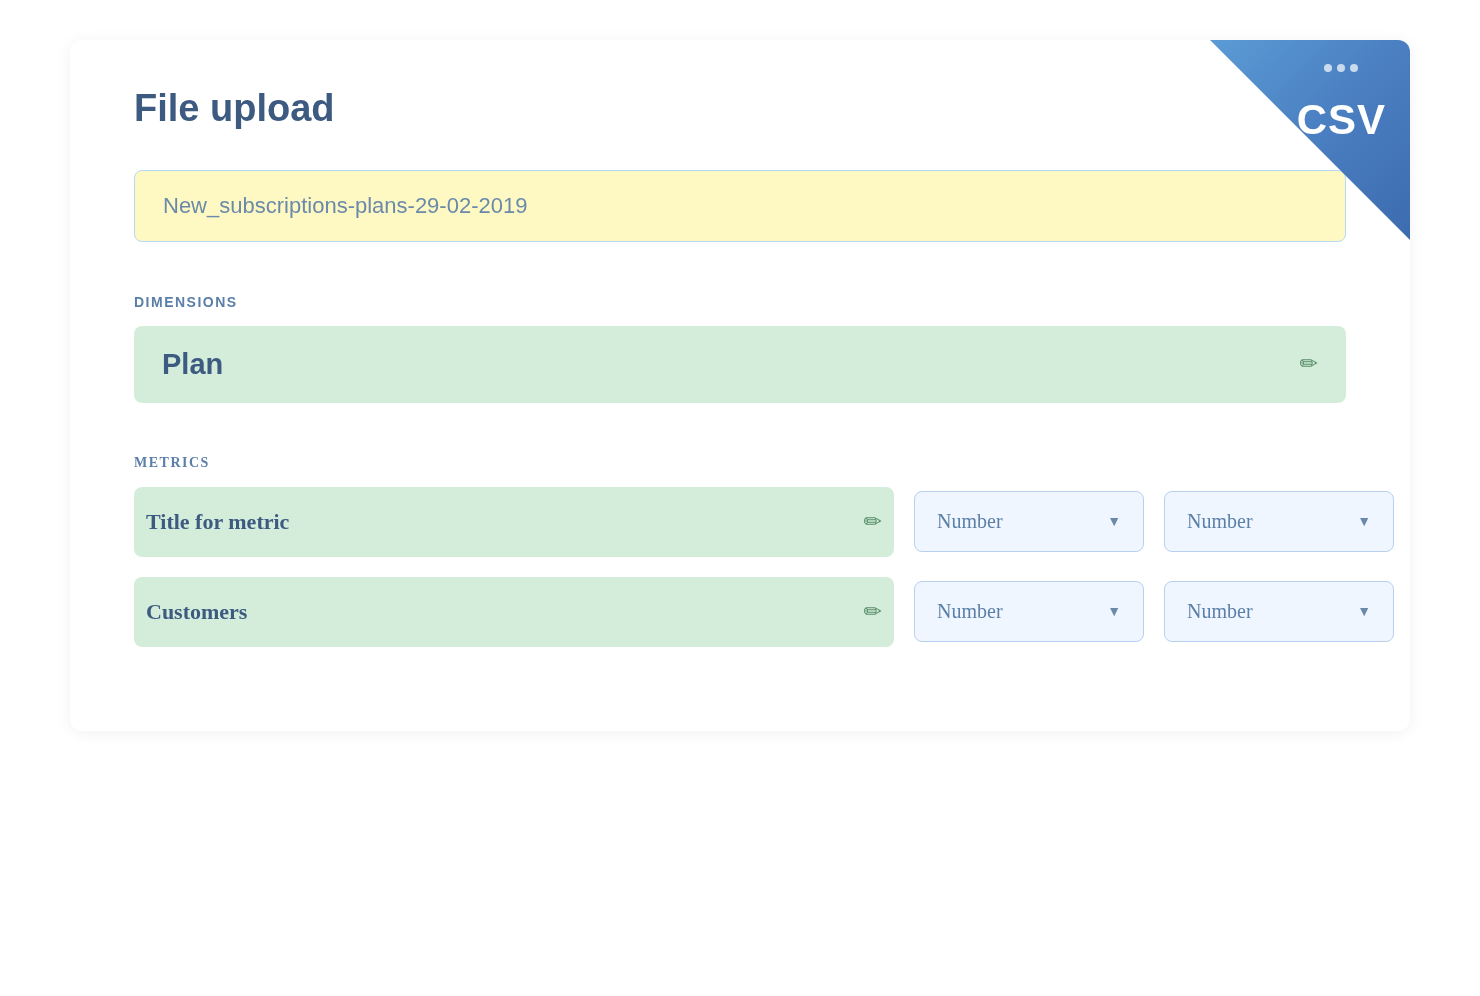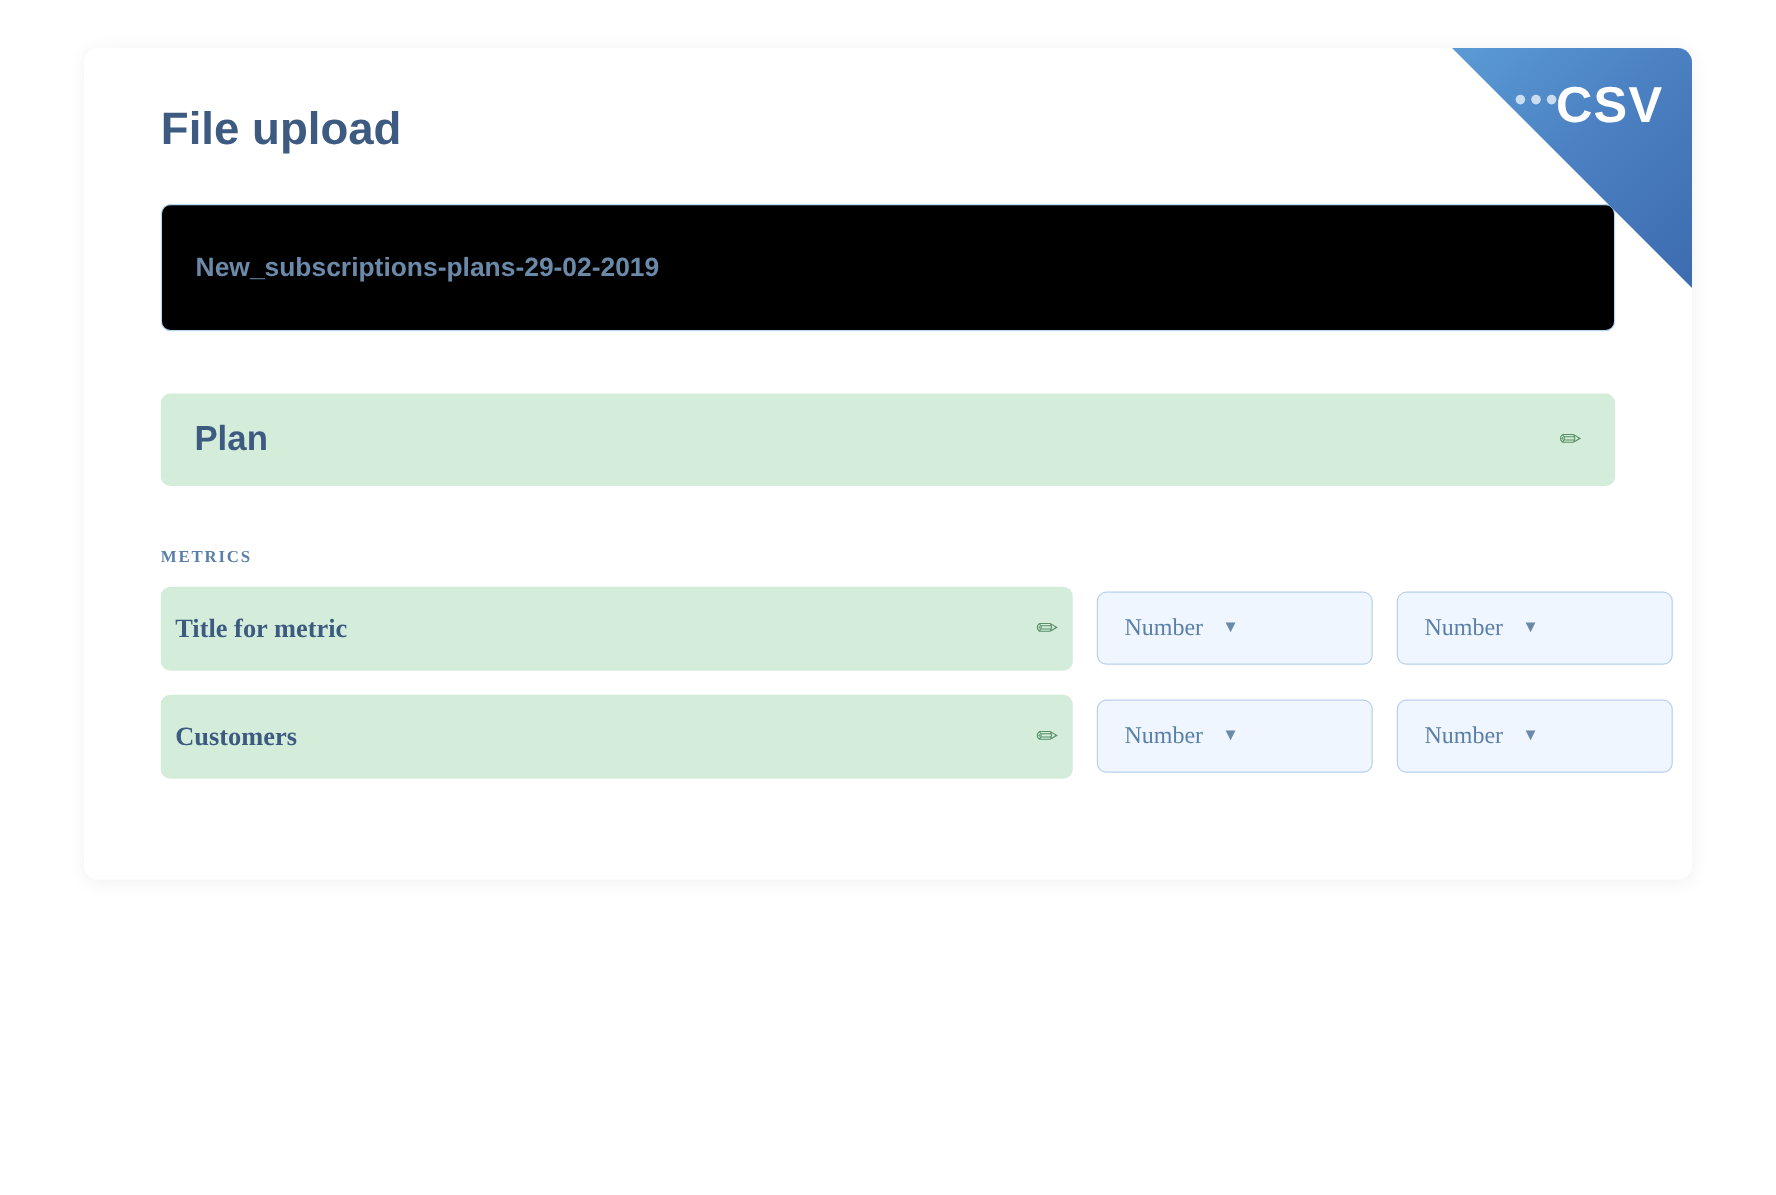--- a/index.html
+++ b/index.html
@@ -49,22 +49,23 @@
       display: flex;
       align-items: flex-end;
       justify-content: flex-end;
     }
 
     .csv-text-wrapper {
       position: absolute;
       top: 24px;
       right: 24px;
       display: flex;
-      flex-direction: row;
-      align-items: center;
+      flex-direction: column;
+      align-items: center;
+      gap: 14px;
     }
 
     .csv-dots {
       display: flex;
       gap: 5px;
       margin-bottom: 10px;
     }
 
     .csv-dot {
       width: 8px;
@@ -96,29 +97,28 @@
       text-transform: uppercase;
       margin-bottom: 16px;
     }
 
     .source-name-section {
       margin-bottom: 52px;
     }
 
     .source-name-input {
       width: 100%;
-      background: #000000;
+      background: #fef9c3;
       border: 1.5px solid #b8d8f5;
       border-radius: 8px;
-      padding: 39px 28px;
+      padding: 22px 28px;
       font-size: 22px;
       color: #6b8aaa;
       outline: none;
       cursor: text;
-      font-weight: bold;
     }
 
     .dimensions-section {
       margin-bottom: 52px;
     }
 
     .dimension-row {
       background: #d4edda;
       border-radius: 8px;
       padding: 22px 28px;
@@ -170,20 +170,21 @@
 
     .metric-dropdown {
       background: #f0f6ff;
       border: 1.5px solid #b8d0ee;
       border-radius: 8px;
       padding: 18px 22px;
       font-size: 20px;
       color: #5a7fa8;
       display: flex;
       align-items: center;
+      justify-content: space-between;
       gap: 16px;
       min-width: 230px;
       cursor: pointer;
     }
 
     .dropdown-arrow {
       font-size: 14px;
       color: #6b8aaa;
     }
   </style>
@@ -204,20 +205,21 @@
     </div>
   </div>
 
   <h1 class="page-title">File upload</h1>
 
   <div class="source-name-section">
     <input type="text" class="source-name-input" value="New_subscriptions-plans-29-02-2019" style="">
   </div>
 
   <div class="dimensions-section">
+    <div class="section-label">DIMENSIONS</div>
     <div class="dimension-row">
       <span class="dimension-label">Plan</span>
       <span class="edit-icon">✏</span>
     </div>
   </div>
 
   <div class="metrics-section">
     <div class="section-label">METRICS</div>
 
     <div class="metric-row">

